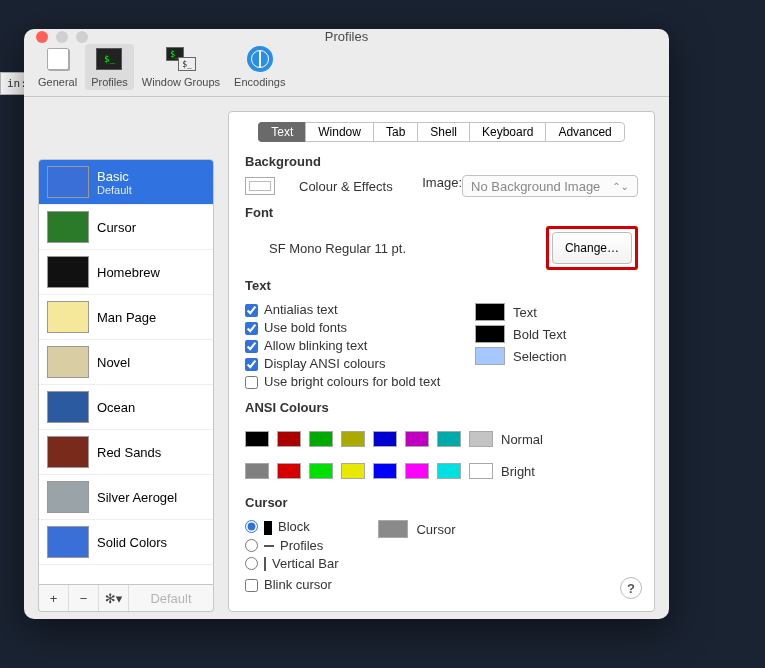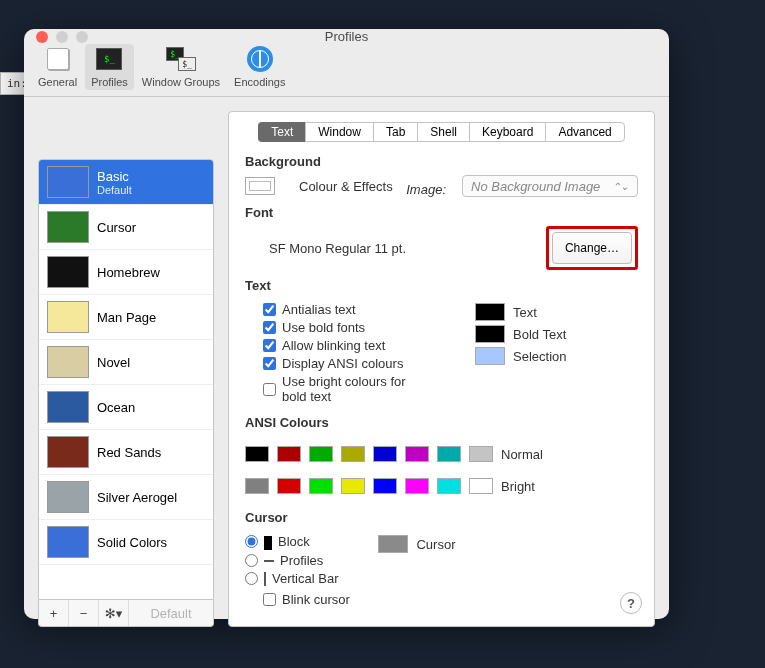--- a/index.html
+++ b/index.html
@@ -32,27 +32,27 @@
 .tabs .seg { height: 20px; display:flex; align-items:center; padding: 0 12px; background: #fff; border: 1px solid #c2c2c2; border-right: none; font-size: 12px; }
 .tabs .seg:first-child { border-radius: 4px 0 0 4px; }
 .tabs .seg:last-child { border-right: 1px solid #c2c2c2; border-radius: 0 4px 4px 0; }
 .tabs .seg.active { background: #6a6a6a; color: #fff; border-color: #6a6a6a; }
 .section-h { font-weight: 600; color: #333; margin: 8px 0 6px; font-size: 13px; }
 .row { display: flex; align-items: center; gap: 8px; margin: 4px 0; }
 .color-effects { display:flex; align-items:center; gap:24px; }
 .ce-swatch { width: 30px; height: 18px; border: 1px solid #aaa; background: #fff; position: relative; }
 .ce-swatch::after { content:""; position:absolute; inset:3px; background:#fff; border:1px solid #bbb; }
 .label { color: #333; }
-.image-select { display:flex; align-items:flex-end; gap:16px;font-style:italic; }
+.image-select { display:flex; align-items:flex-start; gap:0; }
 .select { width: 176px; height: 22px; background:#fbfbfb; border:1px solid #c2c2c2; border-radius:4px; display:flex; align-items:center; padding:0 8px; color:#888; font-size:12px; justify-content: space-between; }
 .select .chev { color:#888; font-size:10px; }
 .font-row { display:flex; align-items:center; justify-content: space-between; margin-left: 24px; }
 .change-wrap { border: 3px solid #d20000; padding: 3px; border-radius: 3px; }
 .btn { background: linear-gradient(#fff,#f2f2f2); border:1px solid #bcbcbc; border-radius:4px; padding: 8px 12px; font-size:12px; }
-.check-row { display:flex; align-items:center; gap:6px; margin:3px 18px; }
+.check-row { display:flex; align-items:flex-end; gap:6px; margin:3px 0; }
 .check-row input { accent-color:#2f72e0; }
 .text-cols { display:flex; gap:30px; }
 .text-cols .left-col { flex: 0 0 200px; }
 .swatch-row { display:flex; align-items:center; gap:8px; margin:4px 0; }
 .swatch { width:20px; height:14px; border:1px solid #aaa; }
 .swatch.lg { width:30px; height:18px; }
 .ansi-row { display:flex; align-items:center; gap:8px; margin:16px 0; }
 .ansi-row .swatch { width:24px; height:16px; }
 .radio-row { display:flex; align-items:center; gap:6px; margin:3px 0; }
 .radio-row input { accent-color:#2f72e0; }

